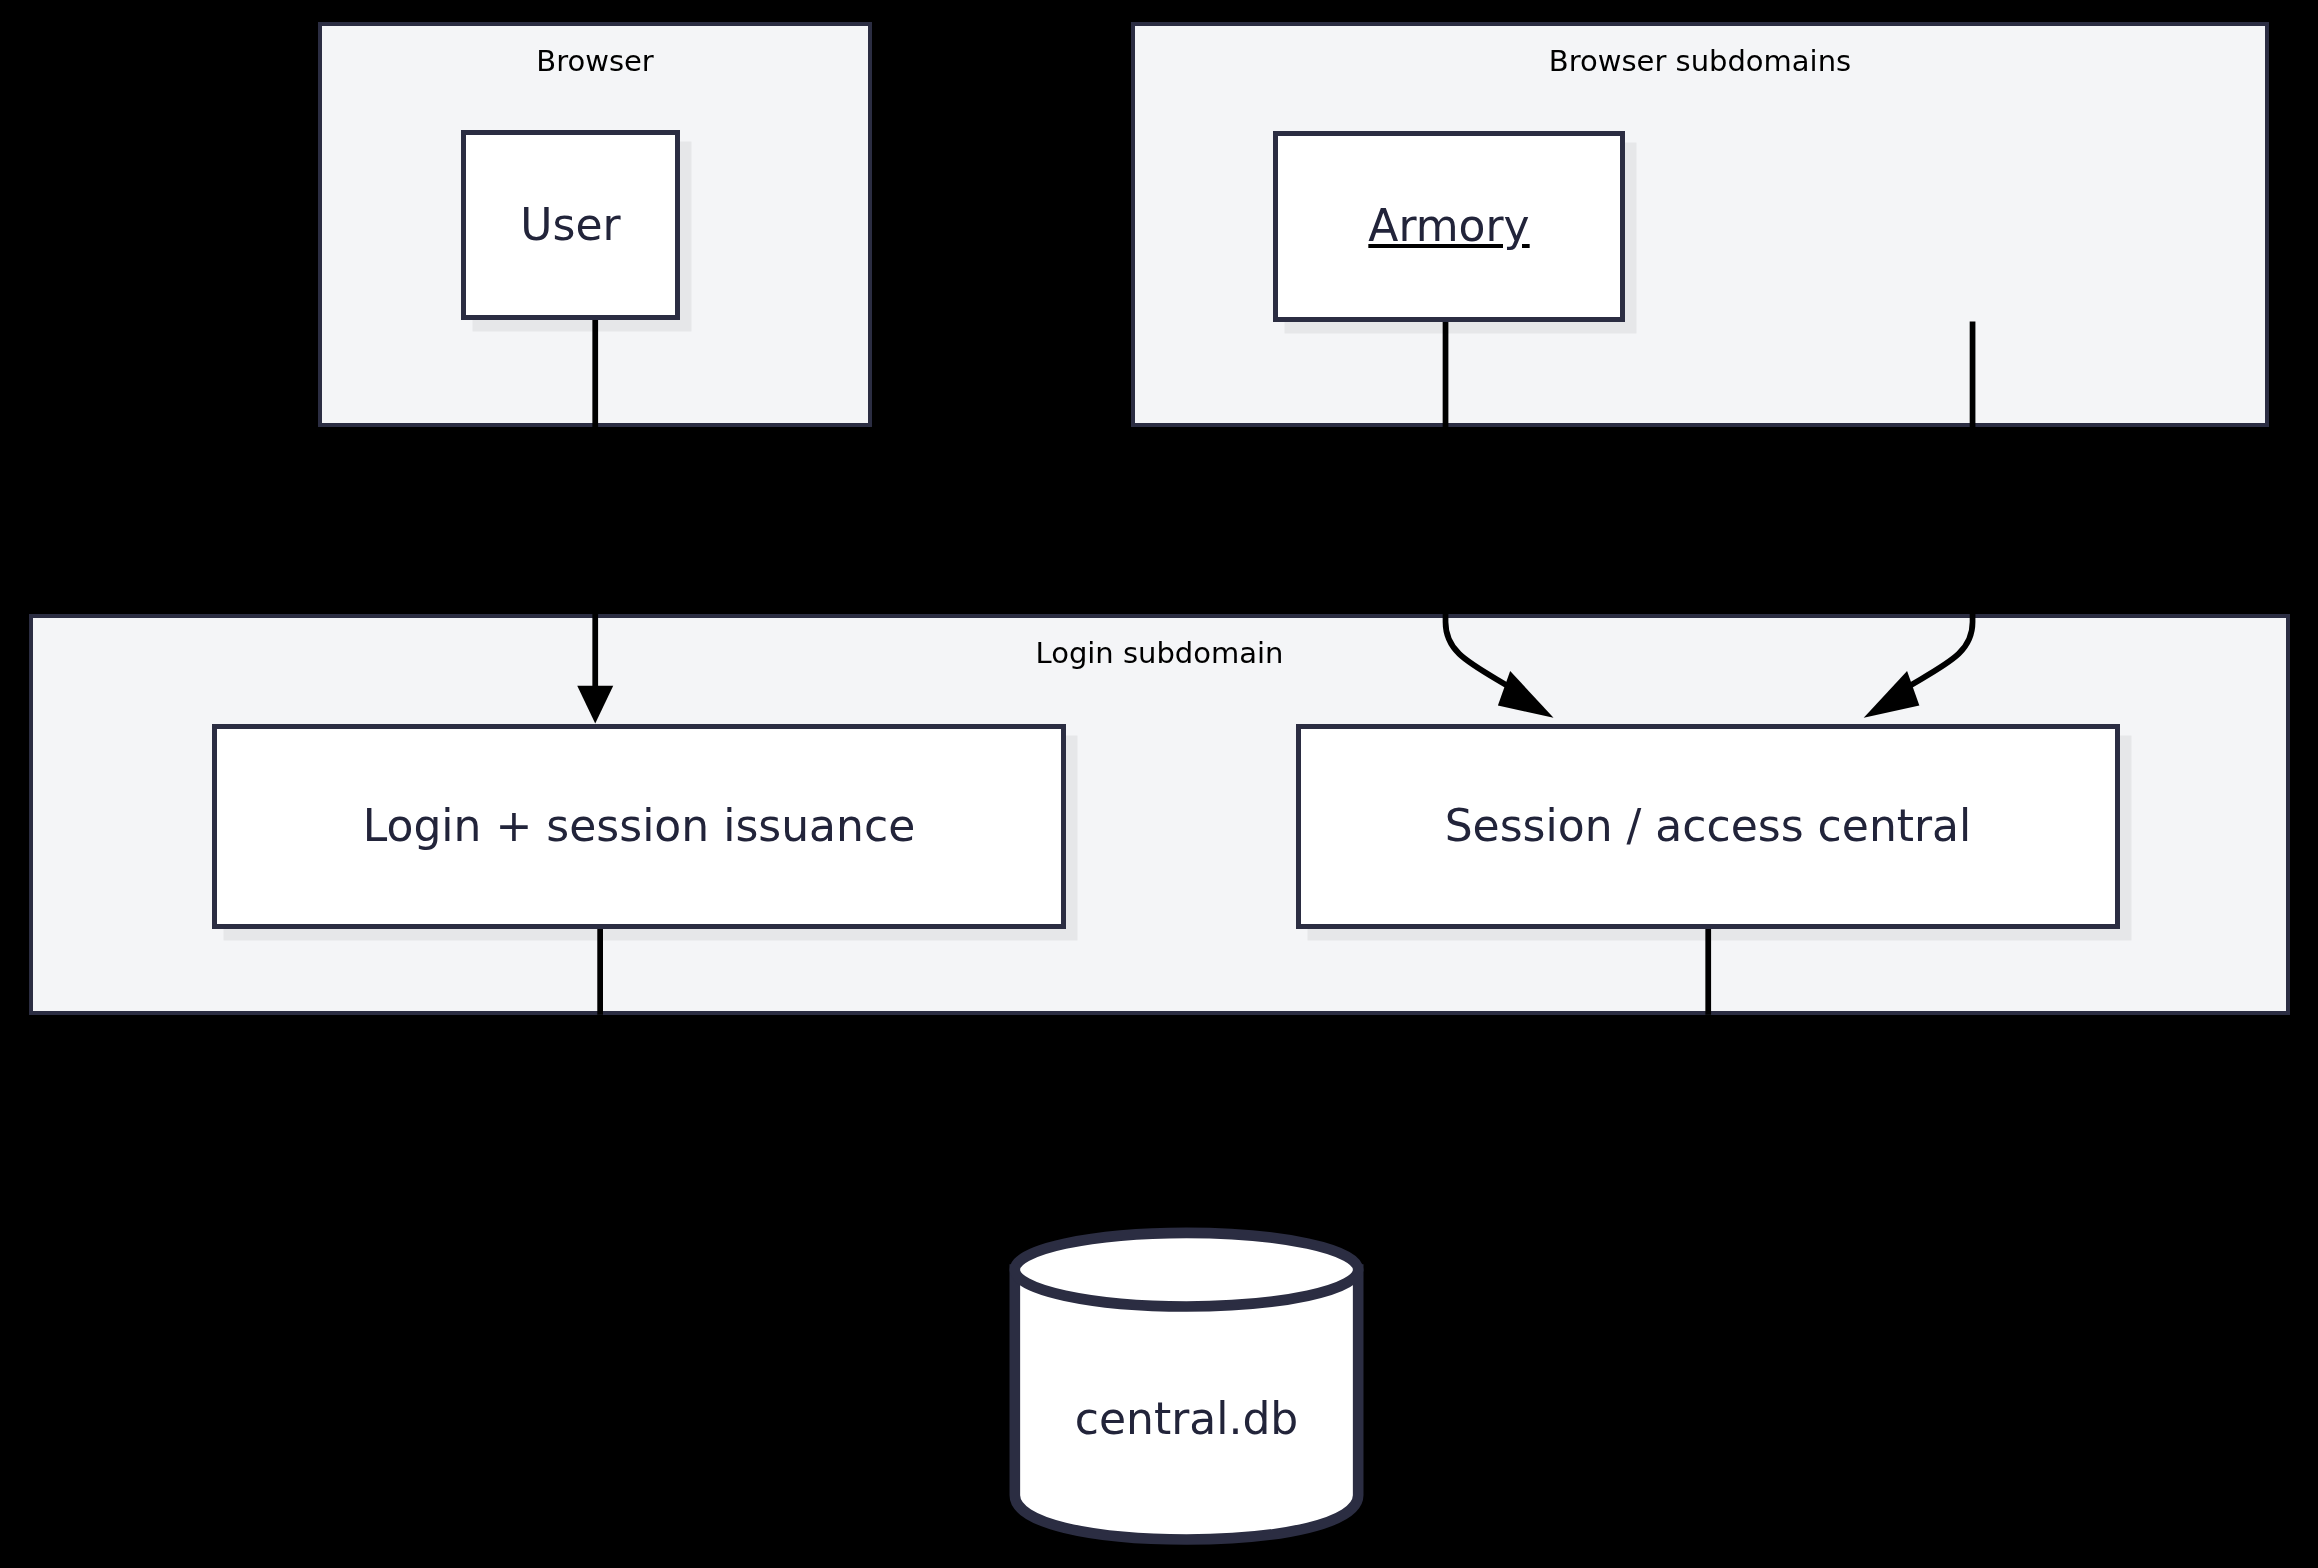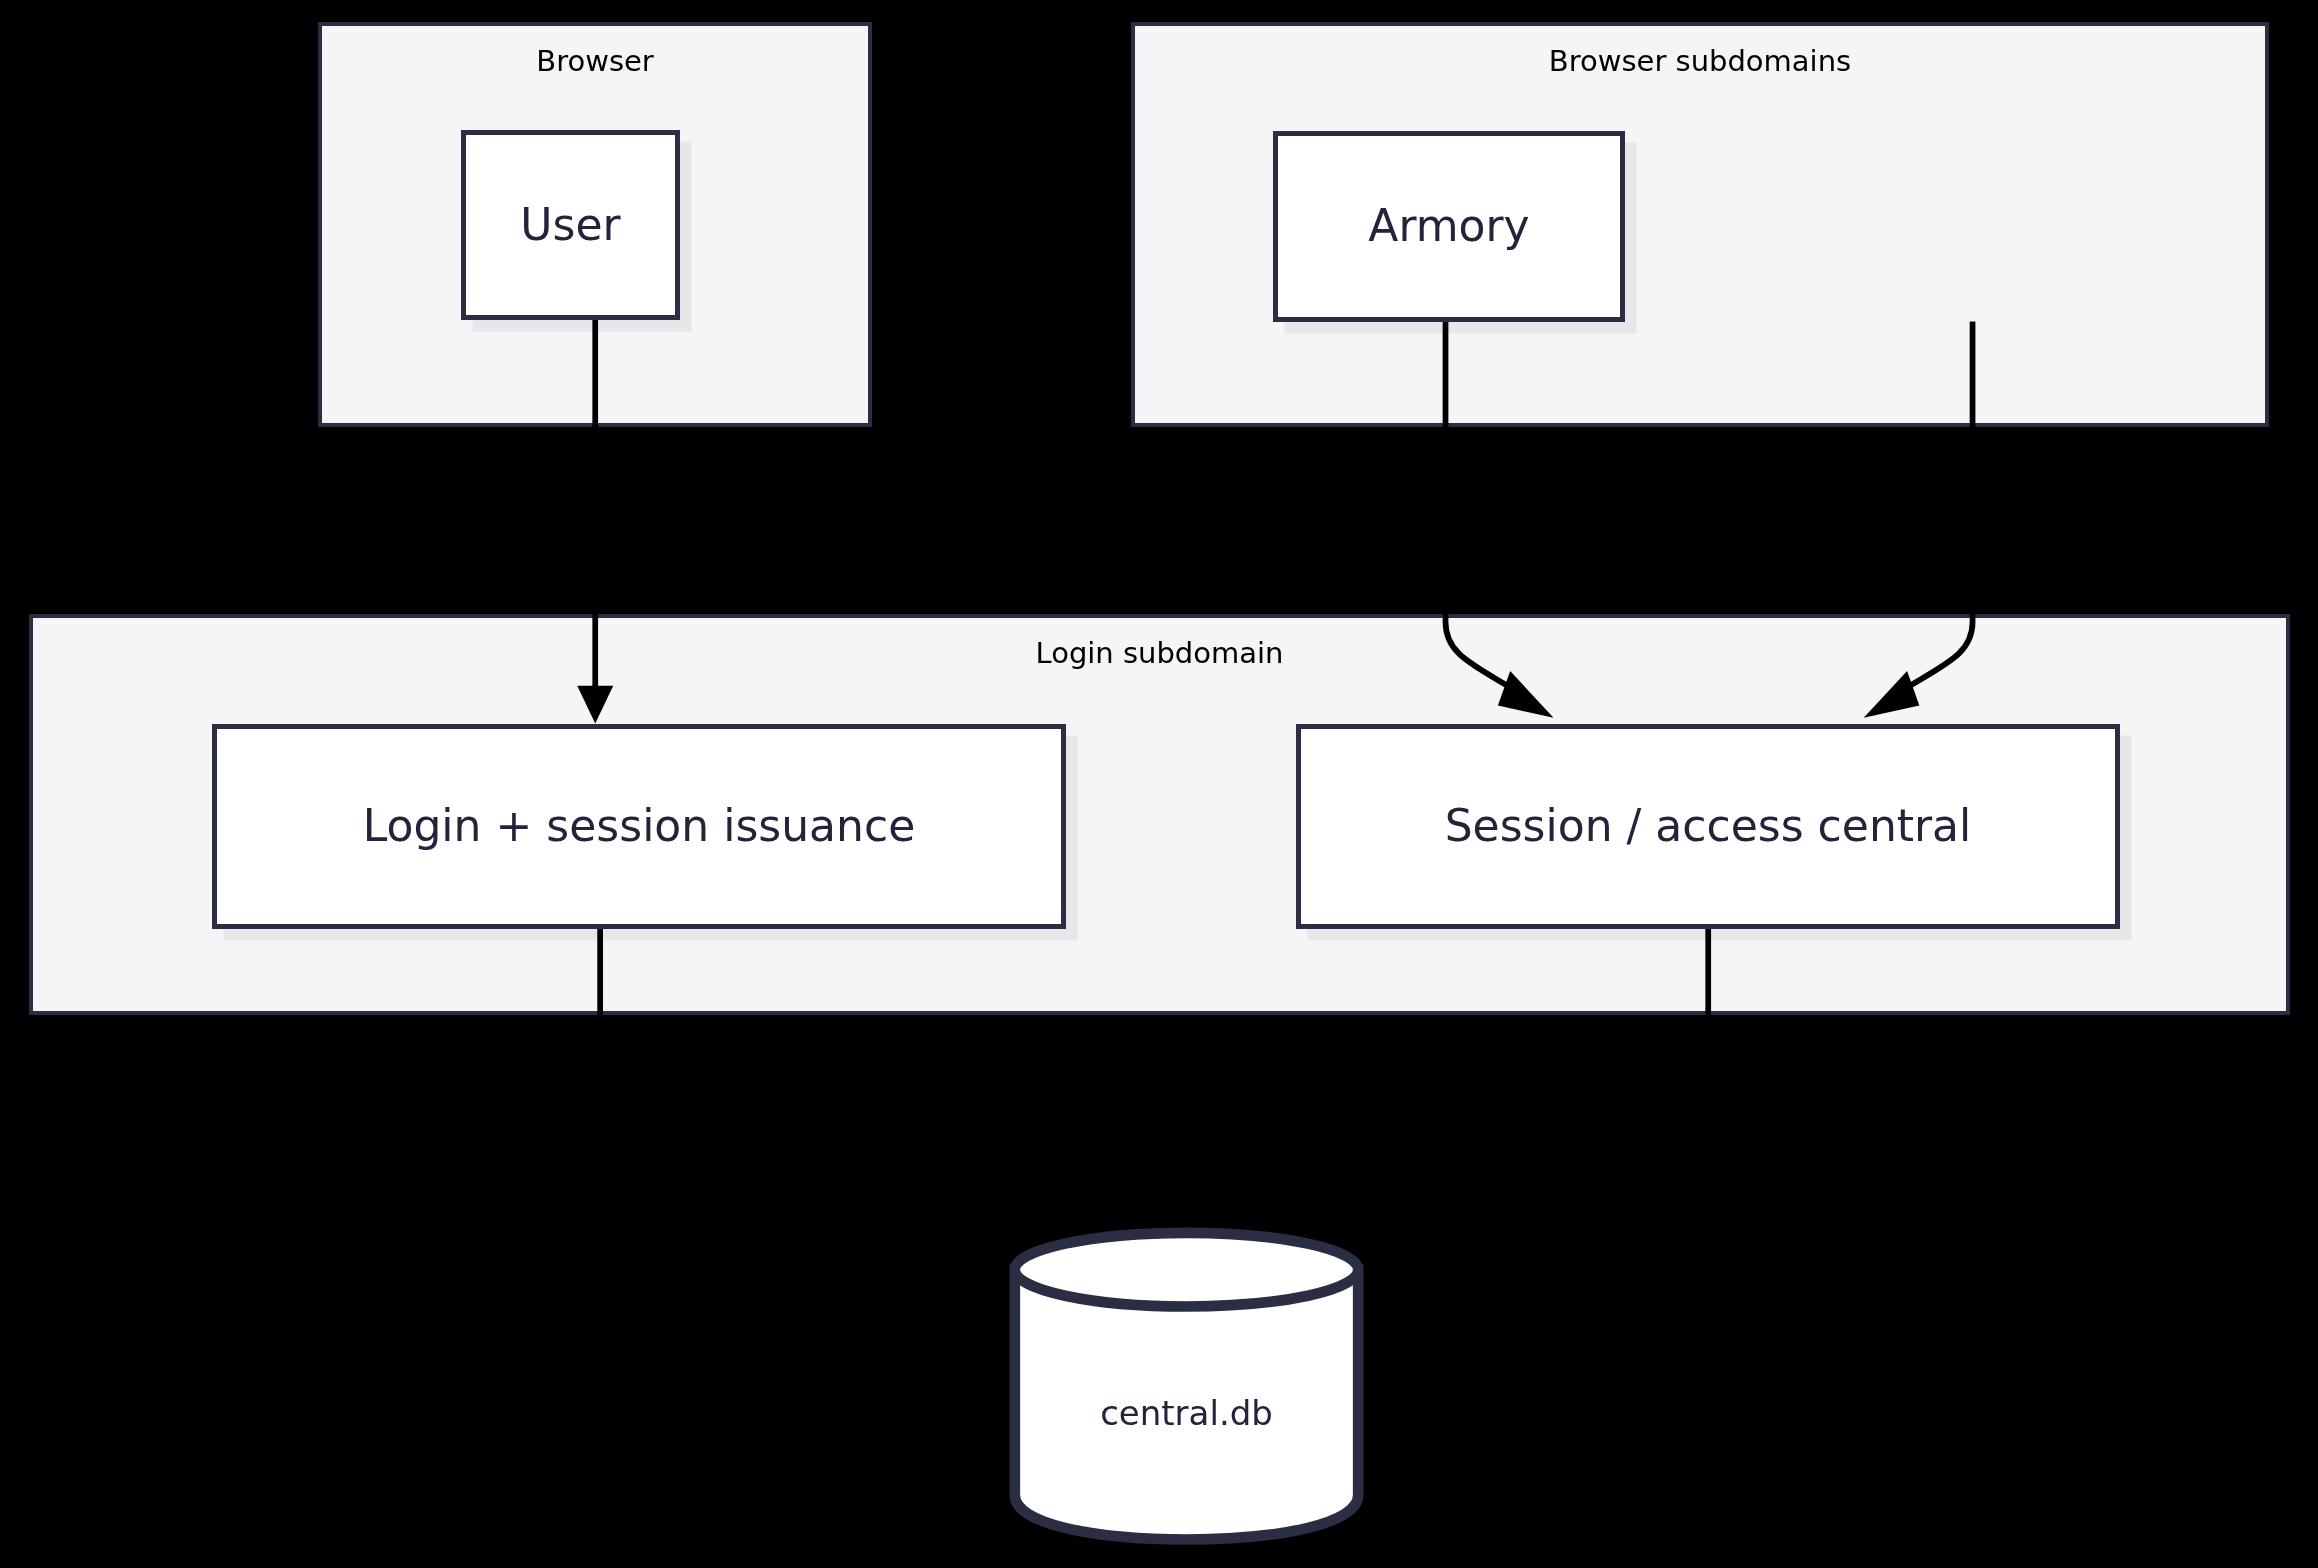--- a/index.html
+++ b/index.html
@@ -76,21 +76,21 @@
   
   .db {
     position: absolute;
   }
   .db-label {
     position: absolute;
     left: 0;
     right: 0;
     text-align: center;
     color: #22243a;
-    font-size: 34px;
+    font-size: 44px;
     white-space: nowrap;
     font-family: "DejaVu Sans", sans-serif;
   }
 </style>
 </head>
 <body>
 
 <div id="stage">
 
   <svg class="edges" viewBox="0 0 2833 1916" width="2319" height="1568">
@@ -124,21 +124,21 @@
     <polygon class="edge-head" points="2330,820 2345,862 2277,877"></polygon>
 
     <path class="edge-path" d="M 733 1135 L 733 1240"></path>
     <path class="edge-path" d="M 2087 1135 L 2087 1240"></path>
   </svg>
 
   <div class="node" style="left:461px; top:130px; width:219px; height:190px;">
     <span class="node-label">User</span>
   </div>
 
-  <div class="node" style="left:1273px; top:131px; width:352px; height:191px;">
+  <div class="node" style="left:1273px; top:131px; width:352px; height:191px;text-decoration:underline;">
     <span class="node-label">Armory</span>
   </div>
 
 
   <div class="node" style="left:174px; top:724px; width:854px; height:205px;margin-left:38px;">
     <span class="node-label">Login + session issuance</span>
   </div>
 
   <div class="node" style="left:1296px; top:724px; width:824px; height:205px;">
     <span class="node-label">Session / access central</span>

